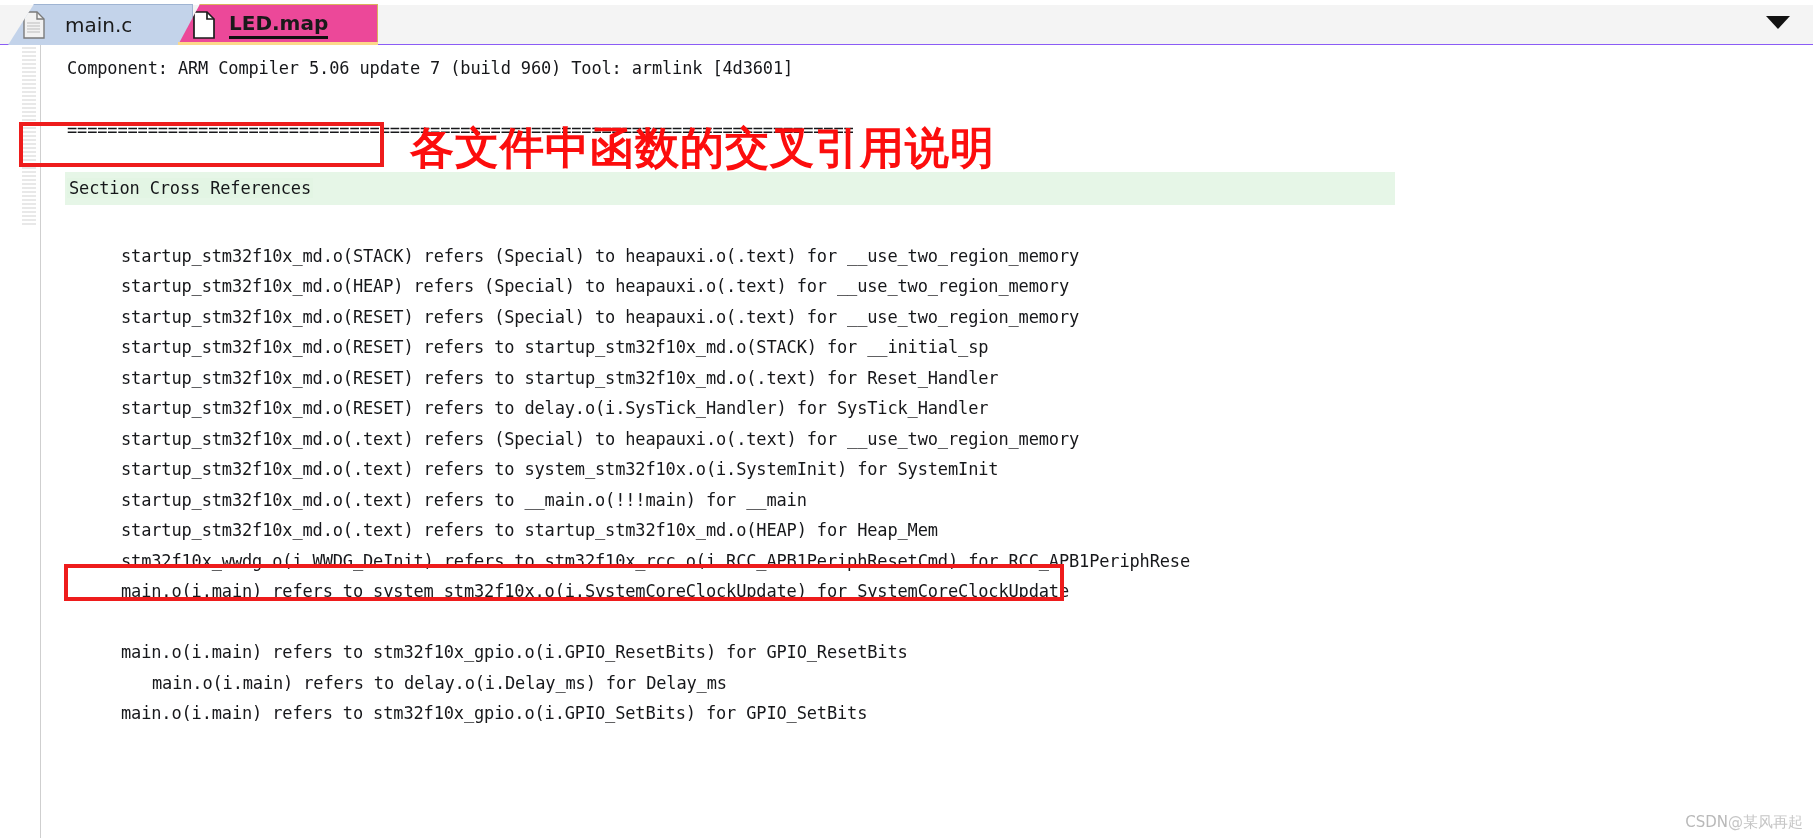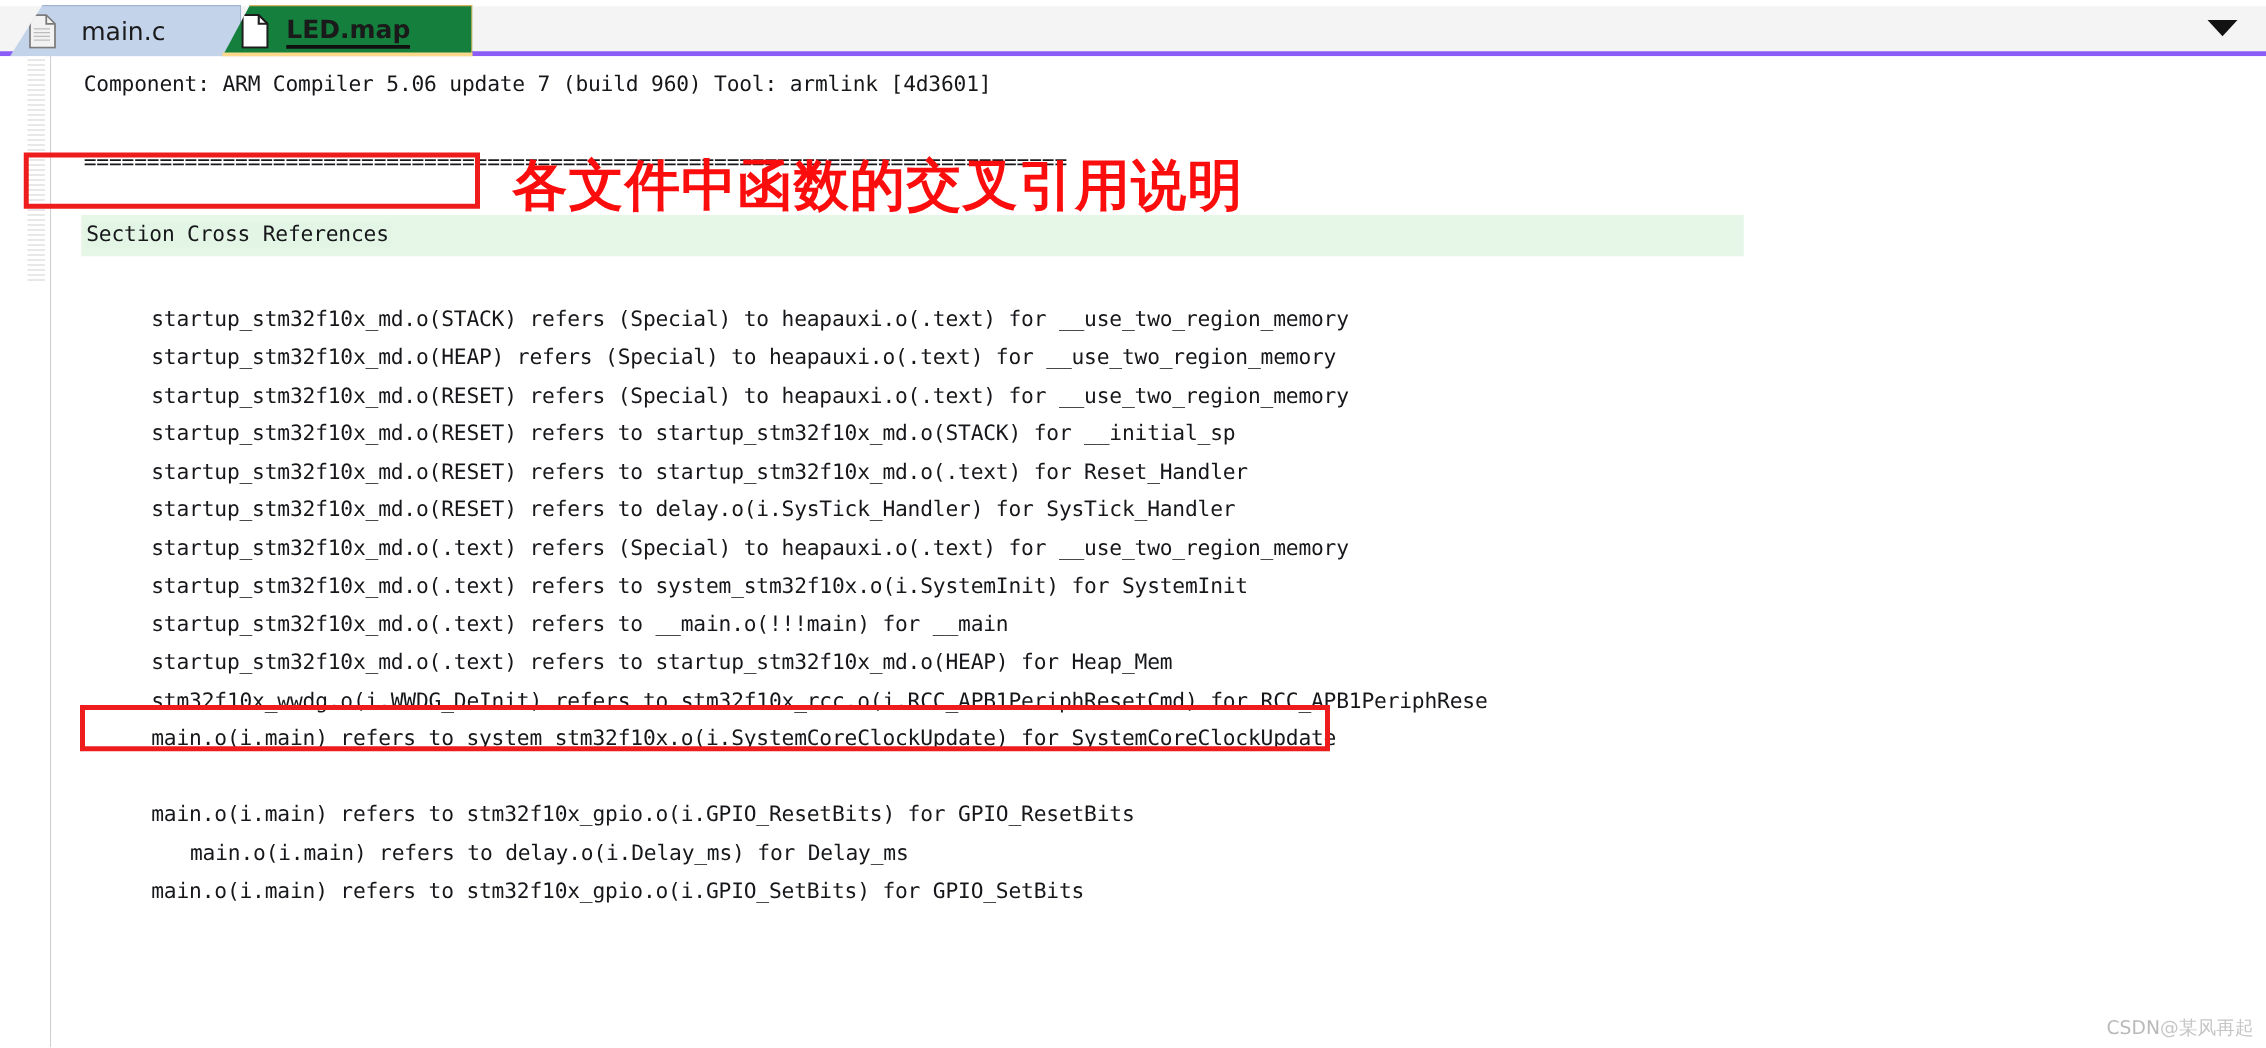--- a/index.html
+++ b/index.html
@@ -8,21 +8,21 @@
     background:#ffffff;
     font-family:"DejaVu Sans Mono", monospace;
     overflow:hidden;
     position:relative;
   }
 
   
   .tabstrip{
     position:absolute;left:0;top:0;width:1813px;height:45px;
     background:#f4f4f4;
-    border-bottom:4px solid #8b5cf6;
+    border-bottom:1px solid #8b5cf6;
     box-sizing:border-box;
   }
   .tabstrip:before{
     content:"";position:absolute;left:0;top:0;width:1813px;height:5px;
     background:#ffffff;
   }
   .tab{
     position:absolute;top:4px;height:41px;
     box-sizing:border-box;
     display:flex;align-items:center;
@@ -40,21 +40,21 @@
     left:8px;width:185px;
     background:#c3d3ea;
     border:1px solid #9fb4d2;
     border-bottom:none;
     border-radius:0;
     clip-path:polygon(26px 0, 100% 0, 100% 100%, 0 100%);
   }
   .tab-main .tab-label{ padding-left:6px; }
   .tab-active{
     left:178px;width:200px;
-    background:#15803d;
+    background:#ec4899;
     border:1px solid #d9b25c;
     border-bottom:none;
     clip-path:polygon(22px 0, 100% 0, 100% 100%, 0 100%);
     z-index:4;
   }
   .tab-active .tab-label{
     font-weight:bold;
     border-bottom:3px solid #111;
     padding-bottom:1px;
   }

